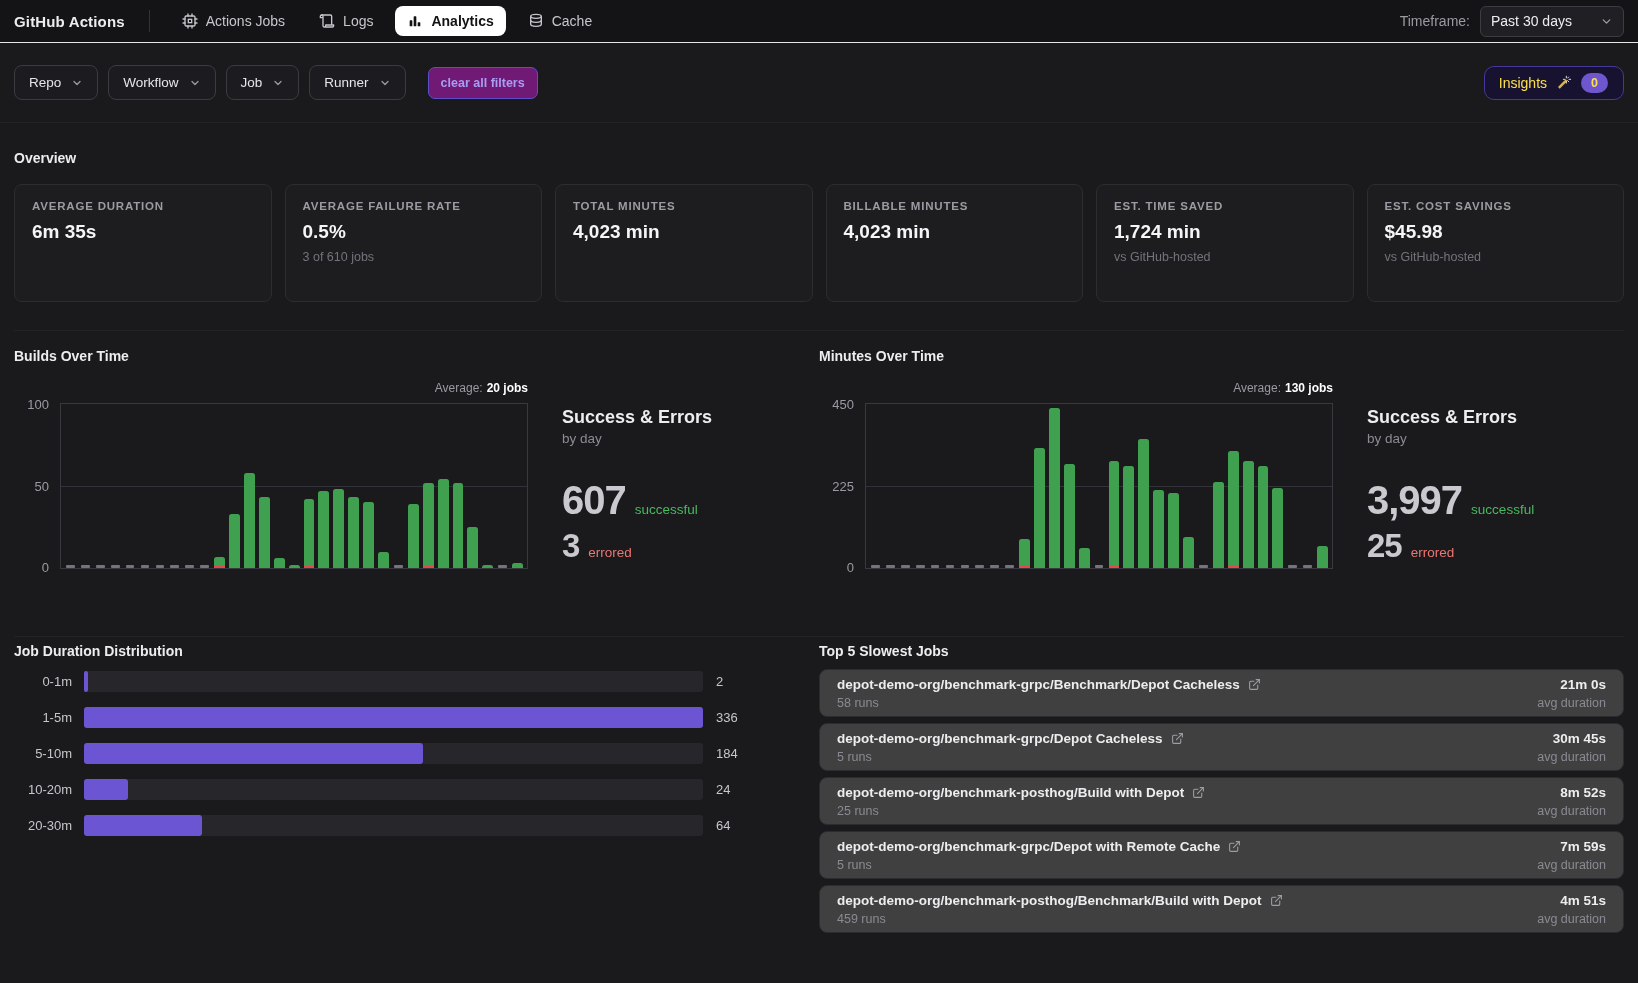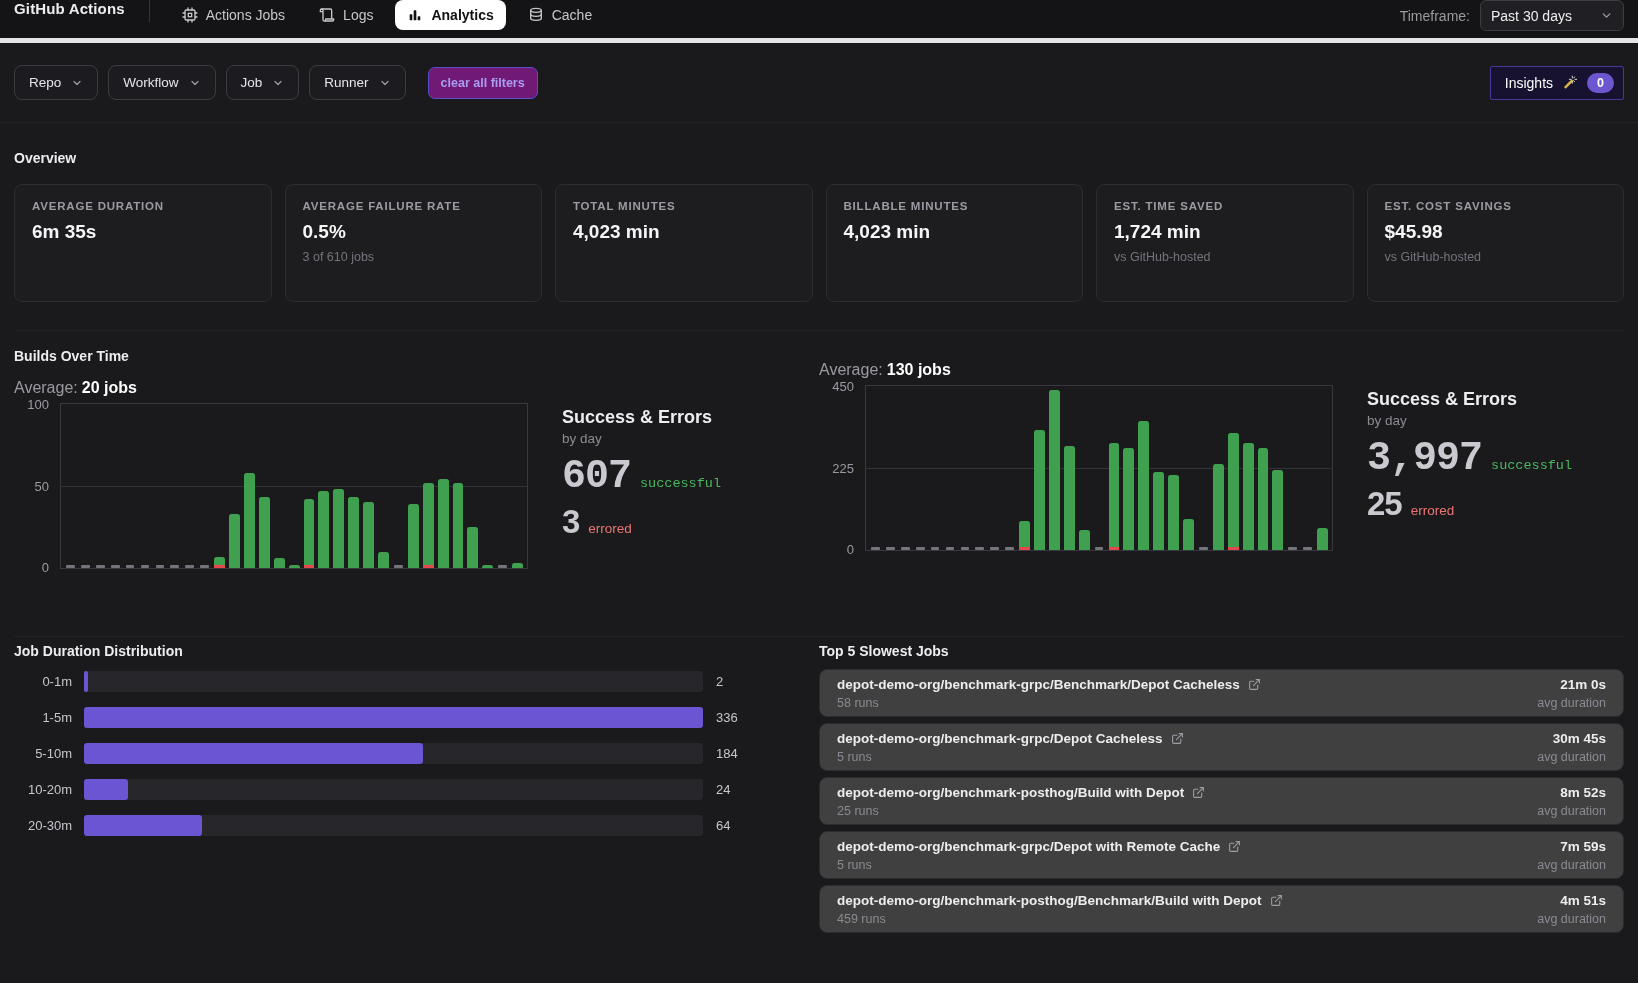--- a/index.html
+++ b/index.html
@@ -5,81 +5,81 @@
   * { margin:0; padding:0; box-sizing:border-box; }
   html,body { width:1638px; height:983px; }
   body {
     background:#1a1a1d; color:#ededef;
     font-family:"Liberation Sans", sans-serif;
     overflow:hidden;
   }
   svg { display:block; }
 
   
-  .topnav { height:43px; background:#141416; border-bottom:5px solid #e5e5e5;
-    display:flex; align-items:flex-start; padding:0 14px; }
+  .topnav { height:43px; background:#141416; border-bottom:1px solid #e5e5e5;
+    display:flex; align-items:center; padding:0 14px; }
   .brand { font-size:15px; font-weight:700; letter-spacing:.01em; }
   .nav-sep { width:1px; height:22px; background:#333339; margin:0 20px 0 24px; }
   .tabs { display:flex; align-items:center; gap:10px; }
   .tab { display:flex; align-items:center; gap:8px; padding:7px 12px; border-radius:8px;
     color:#c6c6cc; font-size:14px; cursor:pointer; }
   .tab svg { width:16px; height:16px; }
   .tab.active { background:#ffffff; color:#121214; font-weight:600; }
   .top-right { margin-left:auto; display:flex; align-items:center; gap:10px; }
   .tf-label { color:#9a9aa1; font-size:14px; }
   .select { display:flex; align-items:center; justify-content:space-between; width:144px; height:31px;
     background:#202024; border:1px solid #3c3c42; border-radius:6px; padding:0 10px; font-size:14px; cursor:pointer; }
   .select svg { width:13px; height:13px; color:#9a9aa1; }
 
   
   .filterbar { height:80px; display:flex; align-items:center; padding:0 14px; border-bottom:1px solid #232327; }
   .fbtn { display:flex; align-items:center; gap:10px; padding:9px 14px; margin-right:10px;
     background:#1c1c20; border:1px solid #3b3b41; border-radius:8px; font-size:13.5px; color:#e6e6ea; cursor:pointer; }
   .fbtn svg { width:12px; height:12px; color:#9a9aa1; }
   .clear-btn { margin-left:12px; padding:8px 12px; border-radius:7px; border:1px solid #5c4ec9;
     background:#701a75; color:#a89cf4; font-size:12.5px; font-weight:700; cursor:pointer; }
-  .insights-btn { margin-left:auto; display:flex; align-items:center; gap:9px; padding:6px 9px 6px 14px;
-    border-radius:2px; border:1px solid #453899; background:#181231; color:#ffffff; font-size:14px; cursor:pointer; }
+  .insights-btn { margin-left:auto; display:flex; align-items:center; gap:9px; padding:6px 15px 6px 14px;
+    border-radius:10px; border:1px solid #453899; background:#181231; color:#fde047; font-size:14px; cursor:pointer; }
   .insights-btn svg { width:16px; height:16px; }
   .insights-badge { background:#6e56cf; border-radius:999px; padding:3px 10px; font-size:12.5px; font-weight:600; }
 
   
   main { padding:0 14px; }
   .section-title { font-size:14px; font-weight:700; }
   .overview-title { margin-top:27px; }
   .cards { display:flex; gap:13px; margin-top:18px; }
   .card { flex:1; background:#1d1d20; border:1px solid #2c2c31; border-radius:8px; padding:15px 17px; height:118px; }
   .card-label { font-size:11.5px; font-weight:700; letter-spacing:.07em; color:#9b9ba3; }
   .card-value { font-size:19px; font-weight:700; color:#f5f5f6; margin-top:9px; }
   .card-sub { font-size:12.5px; color:#73737c; margin-top:7px; }
 
   
   .charts-section { display:grid; grid-template-columns:1fr 1fr; margin-top:28px;
     border-top:1px solid #232327; padding:16px 0 67px; }
   .chart-title { font-size:14px; font-weight:700; line-height:18px; }
   .chart-row { display:flex; margin-top:12px; }
   .chart-left { width:514px; }
-  .avg-line { text-align:left; font-size:16px; color:#9a9aa1; height:26px; line-height:22px; }
+  .avg-line { text-align:right; font-size:12px; color:#9a9aa1; height:26px; line-height:22px; }
   .avg-line b { color:#ffffff; font-weight:700; margin-left:4px; }
   .plot-wrap { display:flex; }
   .ylabels { width:46px; position:relative; font-size:13px; color:#9a9aa2; }
   .ylabels span { position:absolute; right:11px; }
   .yl-top { top:-6px; } .yl-mid { top:50%; transform:translateY(-50%); } .yl-bot { bottom:-6px; }
   .plot { flex:1; height:166px; border:1px solid #38383e; position:relative;
     display:flex; align-items:flex-end; gap:4px; padding:0 4px; }
   .gridmid { position:absolute; left:0; right:0; top:50%; height:1px; background:#32323a; }
   .bar-col { flex:1; height:100%; display:flex; flex-direction:column; justify-content:flex-end; position:relative; z-index:1; }
   .bar { background:#3fa050; border-radius:2.5px 2.5px 0 0; position:relative; min-height:3px; }
   .bar .err { position:absolute; left:0; right:0; bottom:0; height:3px; background:#e5484d; }
   .dash { height:3px; width:80%; margin:0 auto; background:#74747c; border-radius:1px; }
   .chart-panel { margin-left:34px; margin-top:30px; }
   .panel-title { font-size:18px; font-weight:700; }
   .panel-sub { font-size:13.5px; color:#8b8b93; margin-top:3px; }
   .stat-row { display:flex; align-items:baseline; gap:9px; }
-  .stat-row.success { margin-top:8px;font-family:Liberation Mono, monospace; }
+  .stat-row.success { margin-top:32px; }
   .stat-row.error { margin-top:4px; }
   .stat-num { font-size:40px; font-weight:600; color:#c9c9cf; letter-spacing:-1px; }
   .stat-num.small { font-size:33px; }
   .stat-label-success { color:#4ab95f; font-size:13.5px; }
   .stat-label-error { color:#eb7672; font-size:13.5px; }
 
   
   .bottom-section { display:grid; grid-template-columns:1fr 1fr; border-top:1px solid #232327; padding-top:6px; }
   .hist-rows { margin-top:12px; width:746px; }
   .hist-row { display:flex; align-items:center; height:21px; margin-bottom:15px; }
@@ -366,20 +366,21 @@
           </div>
           <div class="stat-row error">
             <span class="stat-num small">3</span>
             <span class="stat-label-error">errored</span>
           </div>
         </div>
       </div>
     </div>
 
     <div class="chart-block">
+      <div class="chart-title">Minutes Over Time</div>
       <div class="chart-row">
         <div class="chart-left">
           <div class="avg-line">
             <span>Average:</span><b>130 jobs</b>
           </div>
           <div class="plot-wrap">
             <div class="ylabels">
               <span class="yl-top">450</span>
               <span class="yl-mid">225</span>
               <span class="yl-bot">0</span>

